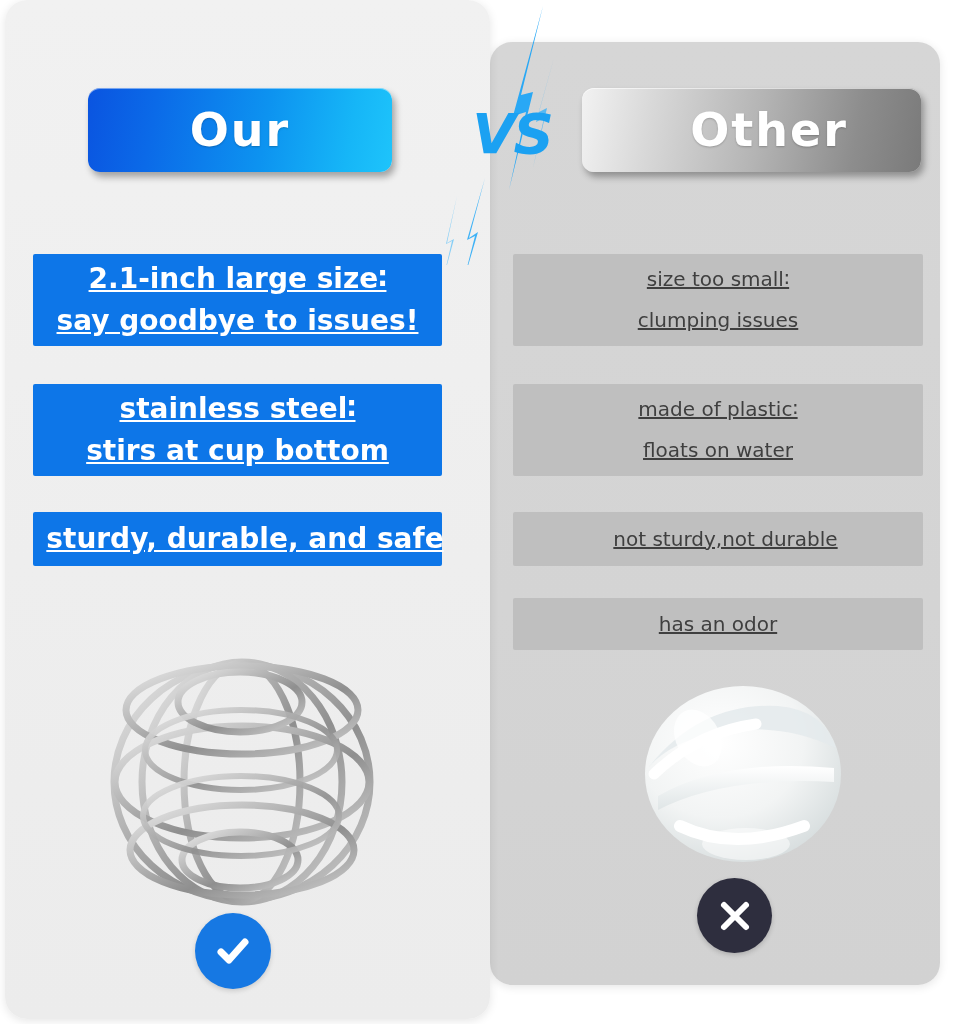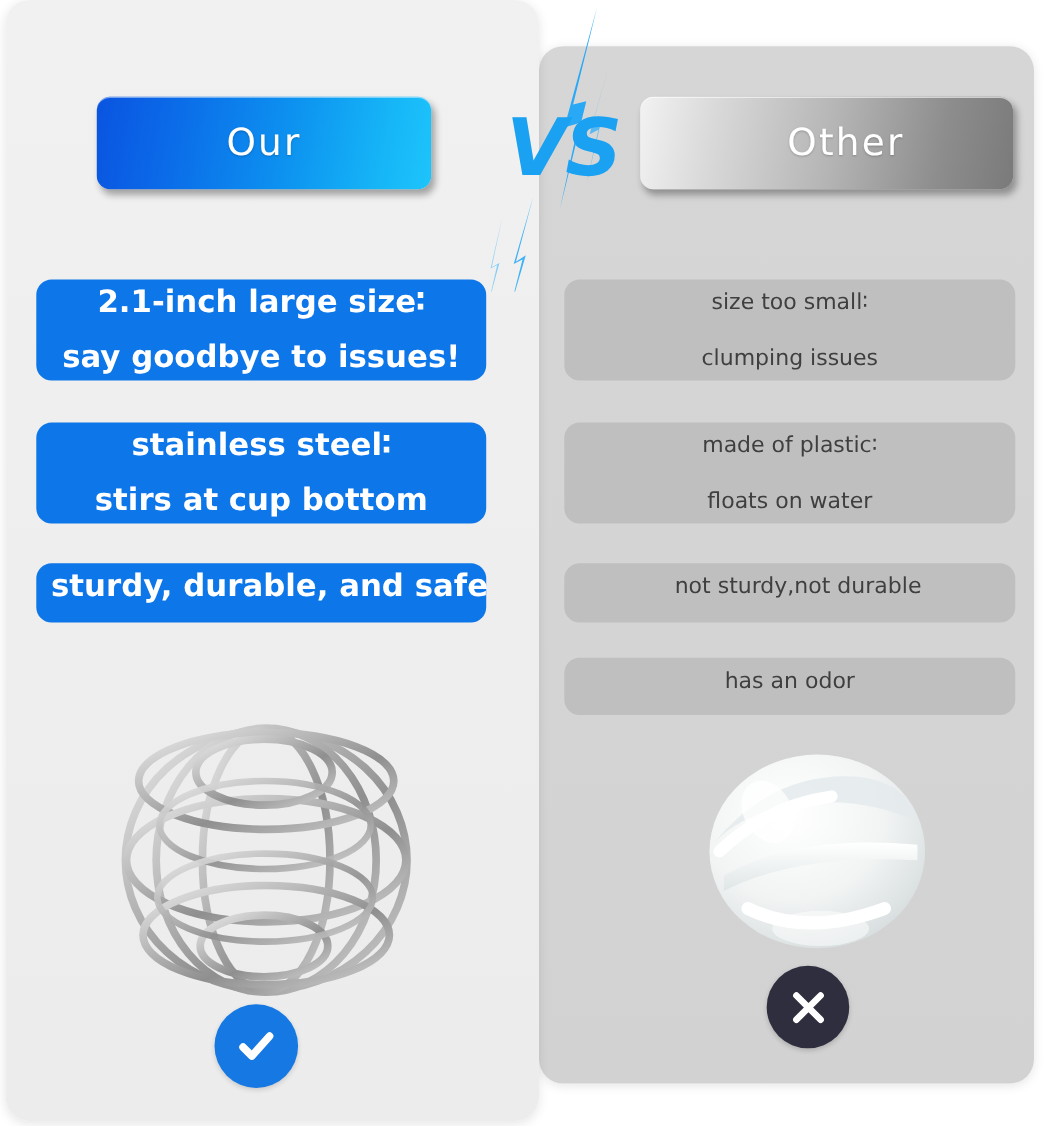--- a/index.html
+++ b/index.html
@@ -63,22 +63,22 @@
     left: 582px;
     top: 88px;
     width: 304px;
     height: 84px;
     background: linear-gradient(100deg, #f2f2f2 0%, #d9d9d9 20%, #b4b4b4 52%, #8d8d8d 80%, #7a7a7a 100%);
     box-shadow: 3px 5px 7px rgba(0,0,0,0.33), inset 0 1px 0 rgba(255,255,255,0.6);
     padding-left: 35px;
   }
   .hdr-btn .label {
     color: #ffffff;
-    font-size: 34px;
-    font-weight: 400;
+    font-size: 46px;
+    font-weight: 700;
     letter-spacing: 2px;
     line-height: 1;
     text-shadow: 0 1px 2px rgba(0,0,0,0.22);
   }
 
   
   #vs-mark {
     position: absolute;
     left: 425px;
     top: 0px;
@@ -91,39 +91,40 @@
     position: absolute;
     left: 432px;
     top: 86px;
     width: 160px;
     height: 96px;
     z-index: 7;
     display: flex;
     align-items: center;
     justify-content: center;
     color: #1ba1f2;
-    font-size: 72px;
+    font-size: 56px;
     font-weight: bold;
     font-style: italic;
     letter-spacing: -2px;
     line-height: 1;
   }
 
   
   .feat {
     position: absolute;
     display: flex;
     flex-direction: column;
     align-items: center;
-    justify-content: space-between;
-    border-radius: 14px;
+    justify-content: center;
+    border-radius: 2px;
     text-align: center;
     z-index: 3;
     box-sizing: border-box;
     padding: 0 10px;
+    text-decoration: underline;
   }
   .feat.ours {
     left: 33px;
     width: 409px;
     background: #0d76e8;
     color: #ffffff;
     font-weight: bold;
   }
   .feat.other {
     left: 513px;

